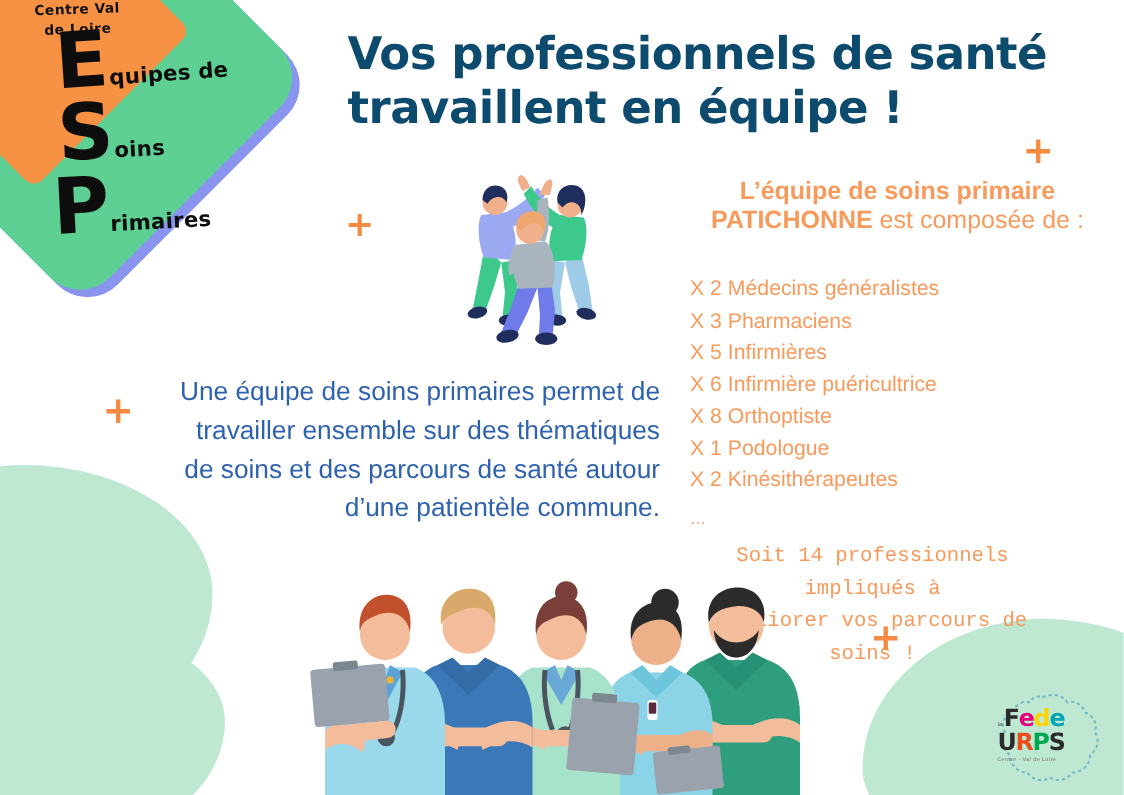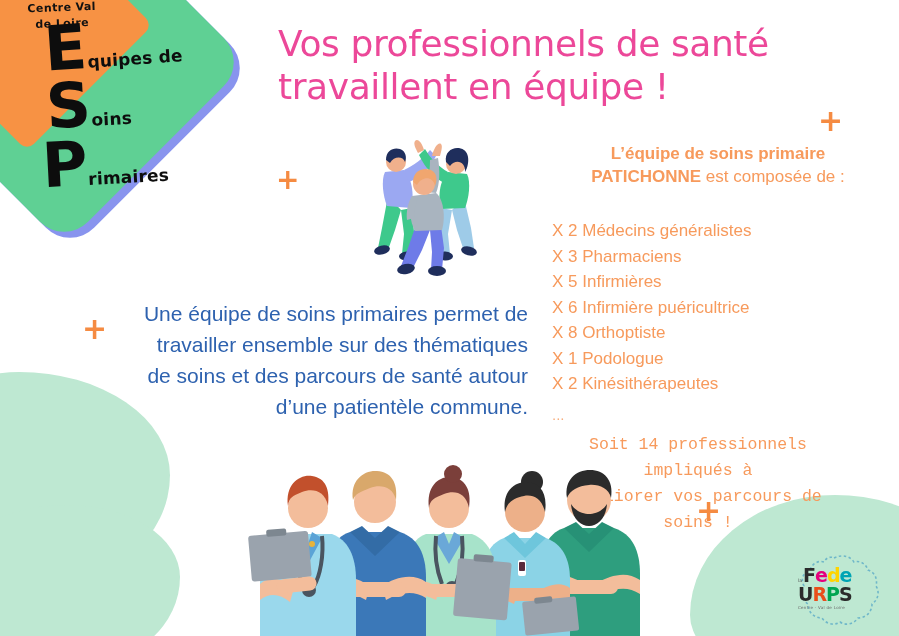--- a/index.html
+++ b/index.html
@@ -131,24 +131,24 @@
   #esp-row-s { left: 106px; top: 138px; transform: rotate(-3deg); }
   #esp-row-p { left: 102px; top: 196px; transform: rotate(-3deg); }
 
   
   #title {
     position: absolute;
     left: 278px;
     top: 22px;
     width: 610px;
     font-family: "DejaVu Sans", sans-serif;
-    font-weight: 400;
+    font-weight: 700;
     font-size: 36px;
     line-height: 43px;
-    color: #ec4899;
+    color: #0c4a6e;
     letter-spacing: -0.4px;
   }
 
   
   #left-paragraph {
     position: absolute;
     left: 138px;
     top: 298px;
     width: 390px;
     text-align: right;
@@ -162,21 +162,21 @@
   #right-col {
     position: absolute;
     left: 548px;
     top: 142px;
     width: 340px;
     color: #F79A5C;
   }
   #right-heading {
     text-align: center;
     font-family: "Liberation Sans", sans-serif;
-    font-size: 17px;
+    font-size: 20px;
     line-height: 23px;
     color: #F79A5C;
   }
   #right-heading .bold { font-weight: 700; }
   #prof-list {
     margin: 30px 0 0 4px;
     padding: 0;
     list-style: none;
   }
   #prof-list li {

